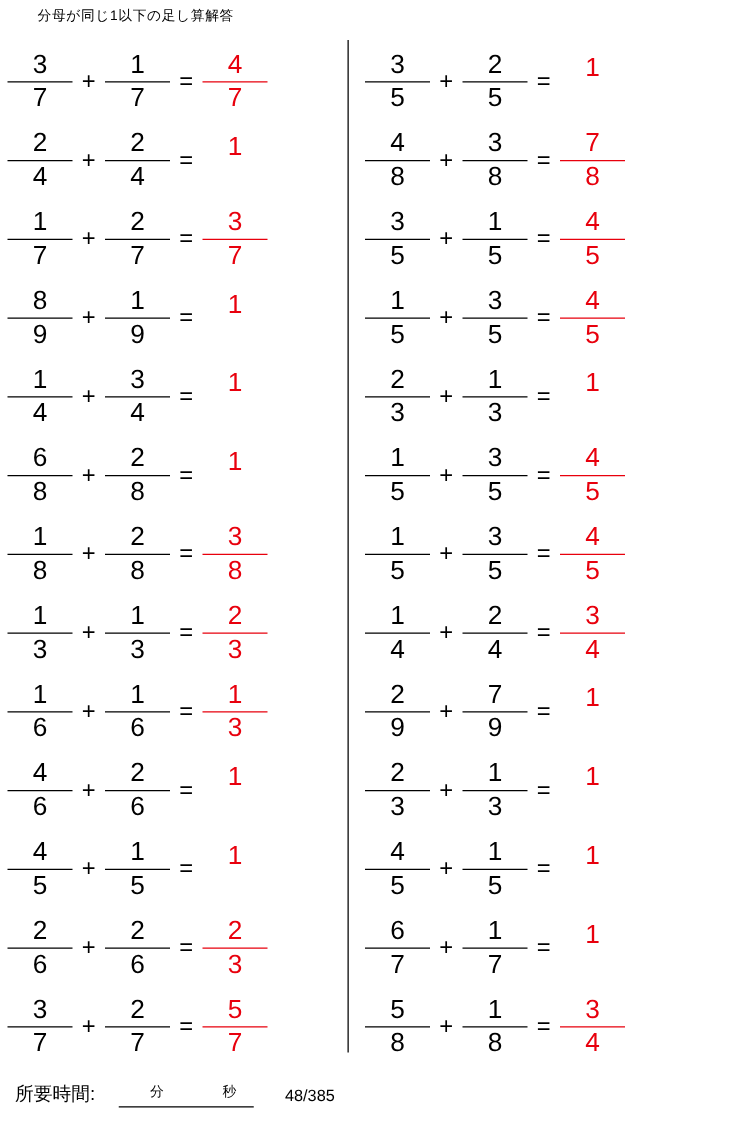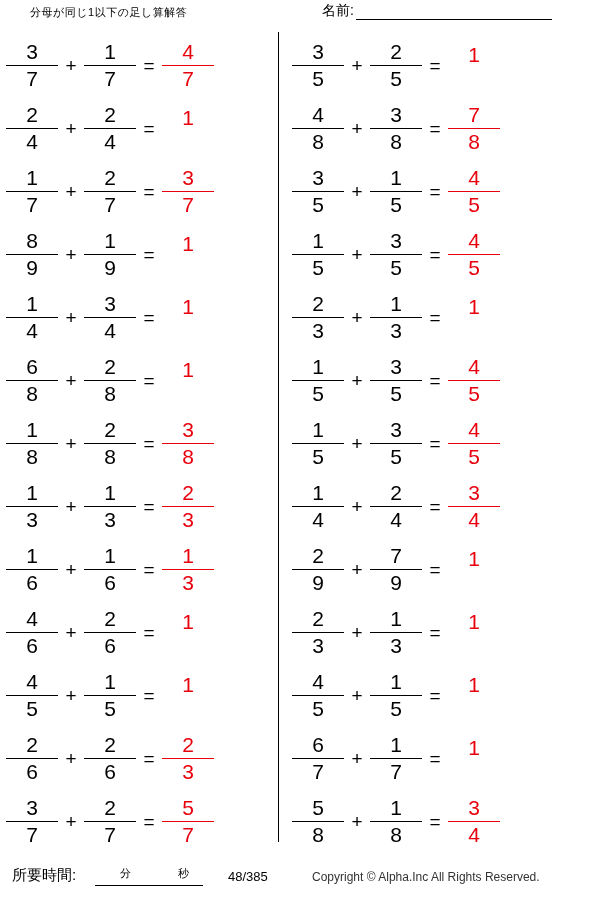--- a/index.html
+++ b/index.html
@@ -164,24 +164,20 @@
     white-space: nowrap;
   }
 </style>
 </head>
 <body>
 
 <div class="page">
 
   <div class="header">
     <div class="title">分母が同じ1以下の足し算解答</div>
-    <div class="name-area">
-      <span class="name-label">名前:</span>
-      <span class="name-line"></span>
-    </div>
   </div>
 
   <div class="divider"></div>
 
   <div class="col col-left">
       <div class="prob">
         <div class="frac">
           <div class="num">3</div>
           <div class="bar"></div>
           <div class="den">7</div>
@@ -628,16 +624,15 @@
           <div class="den">4</div>
         </div>
       </div>
     </div>
 
   <div class="footer">
     <div class="time-label">所要時間:</div>
     <div class="time-units">分　秒</div>
     <div class="time-underline"></div>
     <div class="page-count">48/385</div>
-    <div class="copyright">Copyright ©  Alpha.Inc All Rights Reserved.</div>
   </div>
 
 </div>
 
 </body></html>

